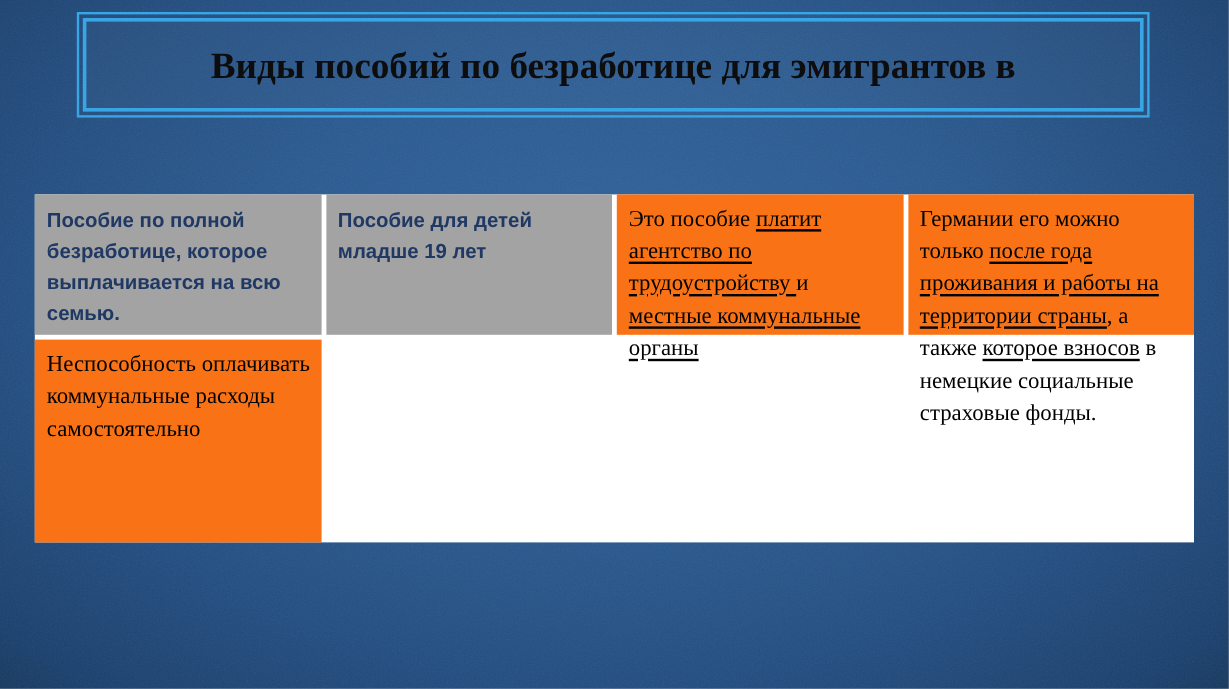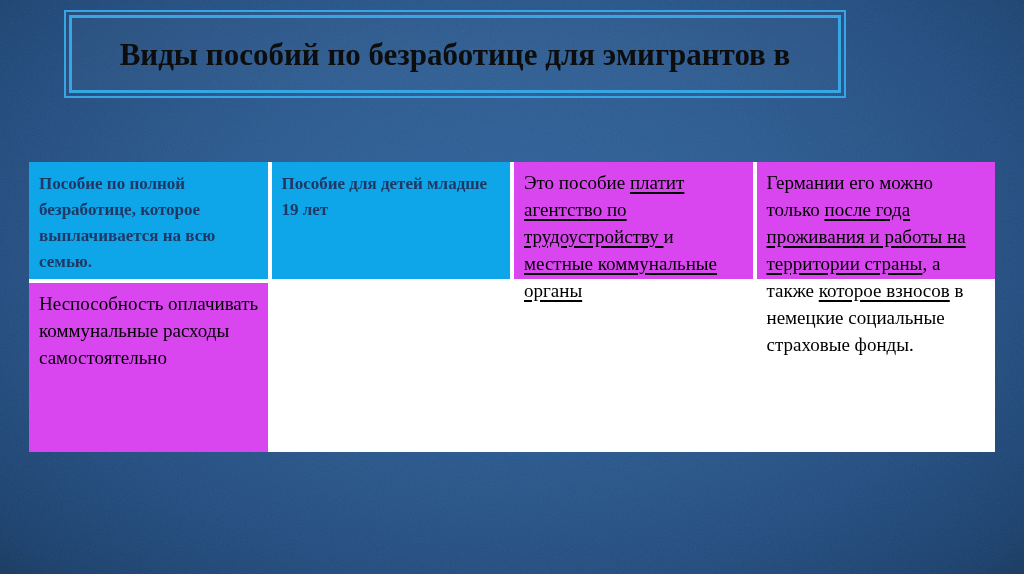--- a/index.html
+++ b/index.html
@@ -11,21 +11,21 @@
       #30639c 0%, #2a5a91 40%, #224d80 70%, #1a406e 92%, #16395f 100%);
   }
   .texture {
     position: absolute; inset: 0; width: 100%; height: 100%;
     pointer-events: none; z-index: 0;
   }
   .slide { position: absolute; inset: 0; z-index: 1; }
 
   
   .title-box {
-    position: absolute; left: 69px; top: 15px; width: 772px; height: 78px;
+    position: absolute; left: 69px; top: 15px; width: 884px; height: 78px;
     border: 3px solid #38a6e4;
     outline: 2px solid #38a6e4;
     outline-offset: 3px;
     background: rgba(255,255,255,0.025);
     display: flex; flex-direction: column;
     align-items: center; justify-content: center;
   }
   .title-line {
     font-family: "Liberation Serif", serif;
     font-weight: 700; font-size: 31px; line-height: 39px;
@@ -35,28 +35,28 @@
   
   .benefits-table {
     position: absolute; left: 29px; top: 162px; width: 966px; height: 290px;
     display: grid;
     grid-template-columns: repeat(4, 1fr);
     grid-template-rows: 117px 169px;
     gap: 4px;
     background: #ffffff; 
   }
   .th {
-    background: #0ea5e9;
+    background: #a3a3a3;
     color: #1f3864;
-    font-family: Liberation Serif, serif;
+    font-family: Liberation Sans, sans-serif;
     font-weight: 700; font-size: 17px; line-height: 26px;
     padding: 9px 10px 0 10px;
   }
   .td {
-    background: #d946ef;
+    background: #f97316;
     color: #000000;
     font-family: "Liberation Serif", serif;
     font-size: 19px; line-height: 27px;
     padding: 7px 8px 0 10px;
   }
   .td .u {
     text-decoration: underline;
     text-decoration-thickness: 1.5px;
     text-underline-offset: 3px;
   }

